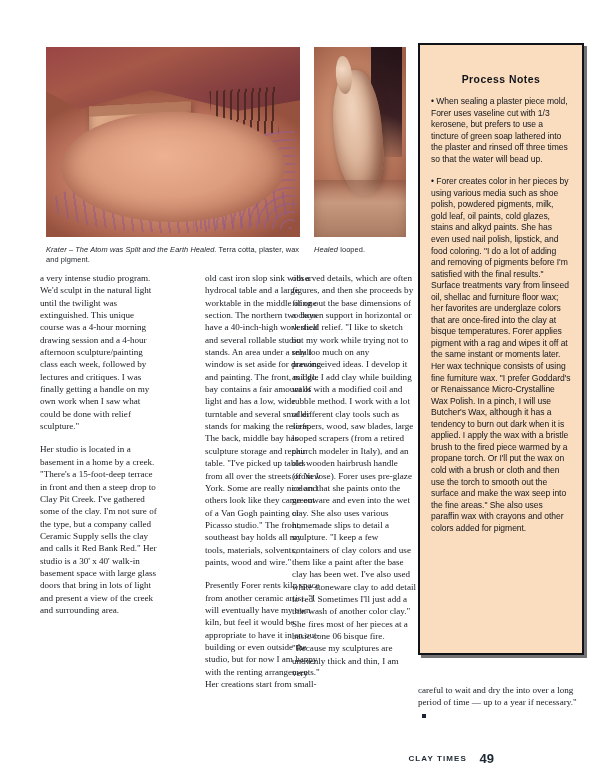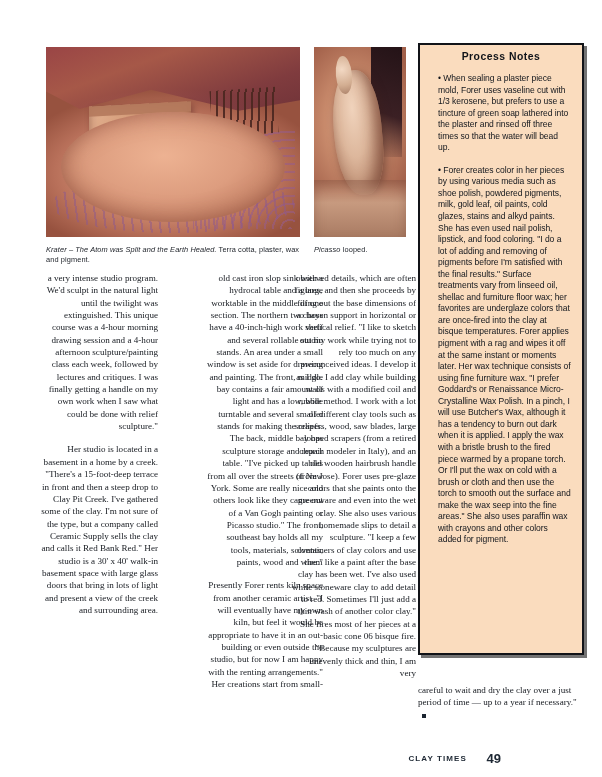--- a/index.html
+++ b/index.html
@@ -119,21 +119,21 @@
   .cap em{font-style:italic;}
   .cap-main{left:46px;top:245px;width:262px;}
   .cap-detail{left:314px;top:245px;width:95px;}
 
   
   .cols{position:absolute;left:40px;top:272px;width:390px;height:490px;}
   .col{
     position:absolute;top:0;width:118px;
     font-size:9.1px;
     line-height:12.35px;
-    text-align:right;
+    text-align:left;
     color:#161a20;
   }
   .col p{margin:0 0 11px 0;}
   .col1{left:0;}
   .col2{left:126px;margin-left:39px;}
   .col3{left:252px;width:124px;}
 
   
   .col4{
     position:absolute;left:418px;top:684px;width:166px;
@@ -147,52 +147,52 @@
   }
 
   
   .sidebar{
     position:absolute;left:418px;top:43px;width:166px;height:612px;
     background:#fadcbe;
     border:2px solid #111318;
     box-sizing:border-box;
     box-shadow:3px 3px 0 rgba(0,0,0,.55);
   }
-  .sidebar-inner{padding:4px 11px 8px 11px;}
+  .sidebar-inner{padding:27px 11px 8px 11px;}
   .sidebar h2{
     margin:2px 0 11px 0;
     font-family:"Liberation Sans", sans-serif;
     font-size:10.4px;
     font-weight:bold;
     text-align:center;
     letter-spacing:.5px;
     color:#101319;
   }
   .sidebar p{
-    margin:0 0 11px 7px;
+    margin:0 0 11px 0;
     font-family:"Liberation Sans", sans-serif;
     font-size:8.55px;
     line-height:11.55px;
     color:#12161c;
     letter-spacing:-.05px;
   }
   .sidebar p:last-child{margin-bottom:0;}
 
   
   .footer{
     position:absolute;left:0;bottom:14px;width:519px;height:22px;
   }
   .footer .brand{
     position:absolute;right:52px;bottom:0;
     font-family:"Liberation Sans", sans-serif;
     font-size:8px;font-weight:bold;letter-spacing:1.1px;
     color:#1d2733;
   }
   .footer .pageno{
-    position:absolute;right:18px;bottom:-3px;
+    position:absolute;right:25px;bottom:-3px;
     font-family:"Liberation Sans", sans-serif;
     font-size:13px;font-weight:bold;
     color:#1d2733;
   }
 </style>
 </head>
 <body>
 
 <div class="figures">
 
@@ -219,21 +219,21 @@
       <div class="base-b"></div>
     </div>
   </div>
 </div>
 
 <div class="cap cap-main">
   <em>Krater – The Atom was Split and the Earth Healed.</em><span> Terra cotta, plaster, wax and pigment.</span>
 </div>
 
 <div class="cap cap-detail">
-  <em>Picasso</em><span> looped.</span>
+  <em>Healed</em><span> looped.</span>
 </div>
 
 <div class="cols">
 
   <div class="col col1">
     <p>a very intense studio program. We'd sculpt in the natural light until the twilight was extinguished. This unique course was a 4-hour morning drawing session and a 4-hour afternoon sculpture/painting class each week, followed by lectures and critiques. I was finally getting a handle on my own work when I saw what could be done with relief sculpture."</p>
     <p>Her studio is located in a basement in a home by a creek. "There's a 15-foot-deep terrace in front and then a steep drop to Clay Pit Creek. I've gathered some of the clay. I'm not sure of the type, but a company called Ceramic Supply sells the clay and calls it Red Bank Red." Her studio is a 30' x 40' walk-in basement space with large glass doors that bring in lots of light and present a view of the creek and surrounding area.</p>
   </div>
 
   <div class="col col2">
@@ -241,21 +241,21 @@
     <p>Presently Forer rents kiln space from another ceramic artist. "I will eventually have my own kiln, but feel it would be appropriate to have it in an out-building or even outside the studio, but for now I am happy with the renting arrangements." Her creations start from small-</p>
   </div>
 
   <div class="col col3">
     <p>observed details, which are often figures, and then she proceeds by filing out the base dimensions of a chosen support in horizontal or vertical relief. "I like to sketch out my work while trying not to rely too much on any preconceived ideas. I develop it as I go. I add clay while building walls with a modified coil and rubble method. I work with a lot of different clay tools such as scrapers, wood, saw blades, large looped scrapers (from a retired church modeler in Italy), and an old wooden hairbrush handle (from Jose). Forer uses pre-glaze colors that she paints onto the greenware and even into the wet clay. She also uses various homemade slips to detail a sculpture. "I keep a few containers of clay colors and use them like a paint after the base clay has been wet. I've also used white stoneware clay to add detail to red. Sometimes I'll just add a thin wash of another color clay." She fires most of her pieces at a basic cone 06 bisque fire. "Because my sculptures are unevenly thick and thin, I am very</p>
   </div>
 
 </div>
 
 <div class="col4">
-  <p><span>careful to wait and dry the clay over a just period of time — up to a year if necessary."</span><span class="endmark"></span></p>
+  <p><span>careful to wait and dry the into over a long period of time — up to a year if necessary."</span><span class="endmark"></span></p>
 </div>
 
 <aside class="sidebar">
   <div class="sidebar-inner">
     <h2>Process Notes</h2>
     <p>• When sealing a plaster piece mold, Forer uses vaseline cut with 1/3 kerosene, but prefers to use a tincture of green soap lathered into the plaster and rinsed off three times so that the water will bead up.</p>
     <p>• Forer creates color in her pieces by using various media such as shoe polish, powdered pigments, milk, gold leaf, oil paints, cold glazes, stains and alkyd paints. She has even used nail polish, lipstick, and food coloring. "I do a lot of adding and removing of pigments before I'm satisfied with the final results." Surface treatments vary from linseed oil, shellac and furniture floor wax; her favorites are underglaze colors that are once-fired into the clay at bisque temperatures. Forer applies pigment with a rag and wipes it off at the same instant or moments later. Her wax technique consists of using fine furniture wax. "I prefer Goddard's or Renaissance Micro-Crystalline Wax Polish. In a pinch, I will use Butcher's Wax, although it has a tendency to burn out dark when it is applied. I apply the wax with a bristle brush to the fired piece warmed by a propane torch. Or I'll put the wax on cold with a brush or cloth and then use the torch to smooth out the surface and make the wax seep into the fine areas." She also uses paraffin wax with crayons and other colors added for pigment.</p>
   </div>
 </aside>
 

